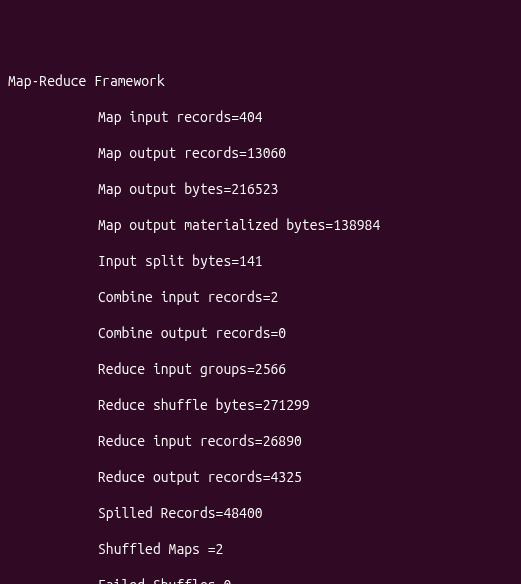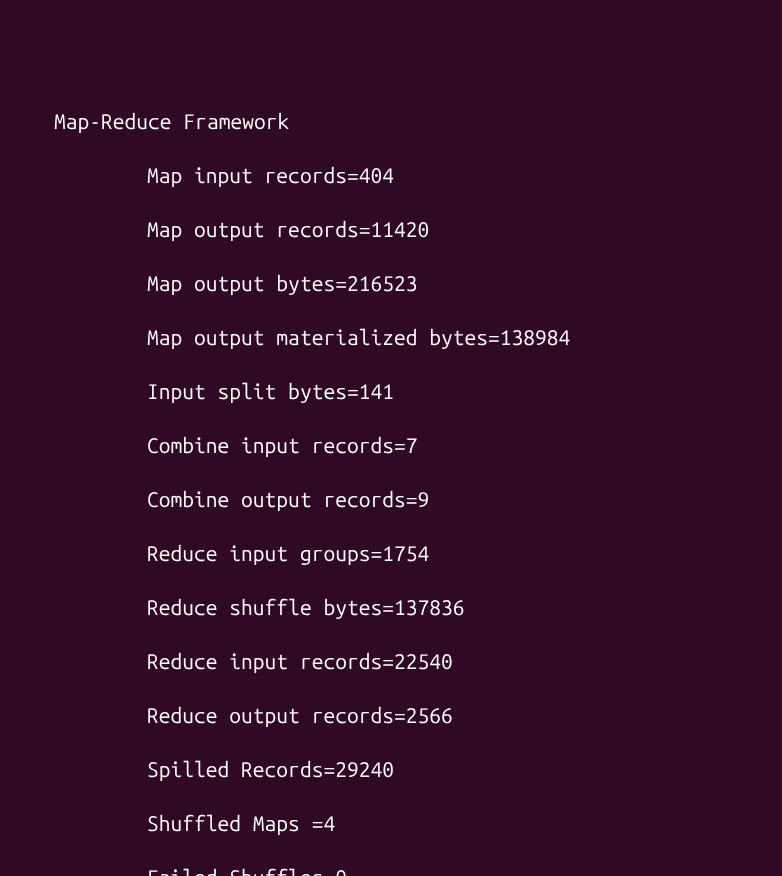--- a/index.html
+++ b/index.html
@@ -15,42 +15,42 @@
       line-height: 18px;
       padding: 0;
       width: 521px;
       height: 584px;
       overflow: hidden;
       white-space: pre;
     }
     .line {
       white-space: pre;
     }
-    .i1 { padding-left: 36px; }
+    .i1 { padding-left: 8px; }
     .i2 { padding-left: 98px; }
   </style>
 </head>
 <body>
 
 
 
 <div class="line i1">Map-Reduce Framework</div>
 <div class="line i2">Map input records=404</div>
-<div class="line i2">Map output records=11420</div>
+<div class="line i2">Map output records=13060</div>
 <div class="line i2">Map output bytes=216523</div>
 <div class="line i2">Map output materialized bytes=138984</div>
 <div class="line i2">Input split bytes=141</div>
-<div class="line i2">Combine input records=7</div>
-<div class="line i2">Combine output records=9</div>
-<div class="line i2">Reduce input groups=1754</div>
-<div class="line i2">Reduce shuffle bytes=137836</div>
-<div class="line i2">Reduce input records=22540</div>
-<div class="line i2">Reduce output records=2566</div>
-<div class="line i2">Spilled Records=29240</div>
-<div class="line i2">Shuffled Maps =4</div>
+<div class="line i2">Combine input records=2</div>
+<div class="line i2">Combine output records=0</div>
+<div class="line i2">Reduce input groups=2566</div>
+<div class="line i2">Reduce shuffle bytes=271299</div>
+<div class="line i2">Reduce input records=26890</div>
+<div class="line i2">Reduce output records=4325</div>
+<div class="line i2">Spilled Records=48400</div>
+<div class="line i2">Shuffled Maps =2</div>
 <div class="line i2">Failed Shuffles=0</div>
 
 
 
 
 
 
 
 
 

